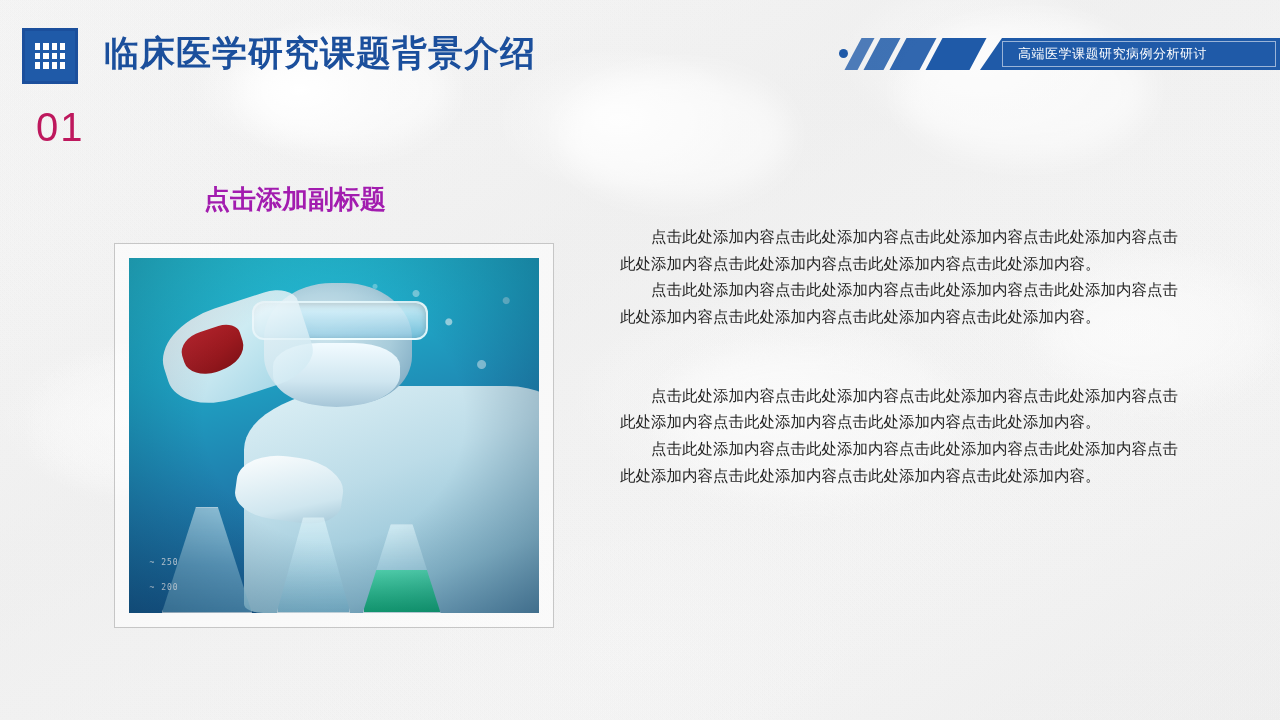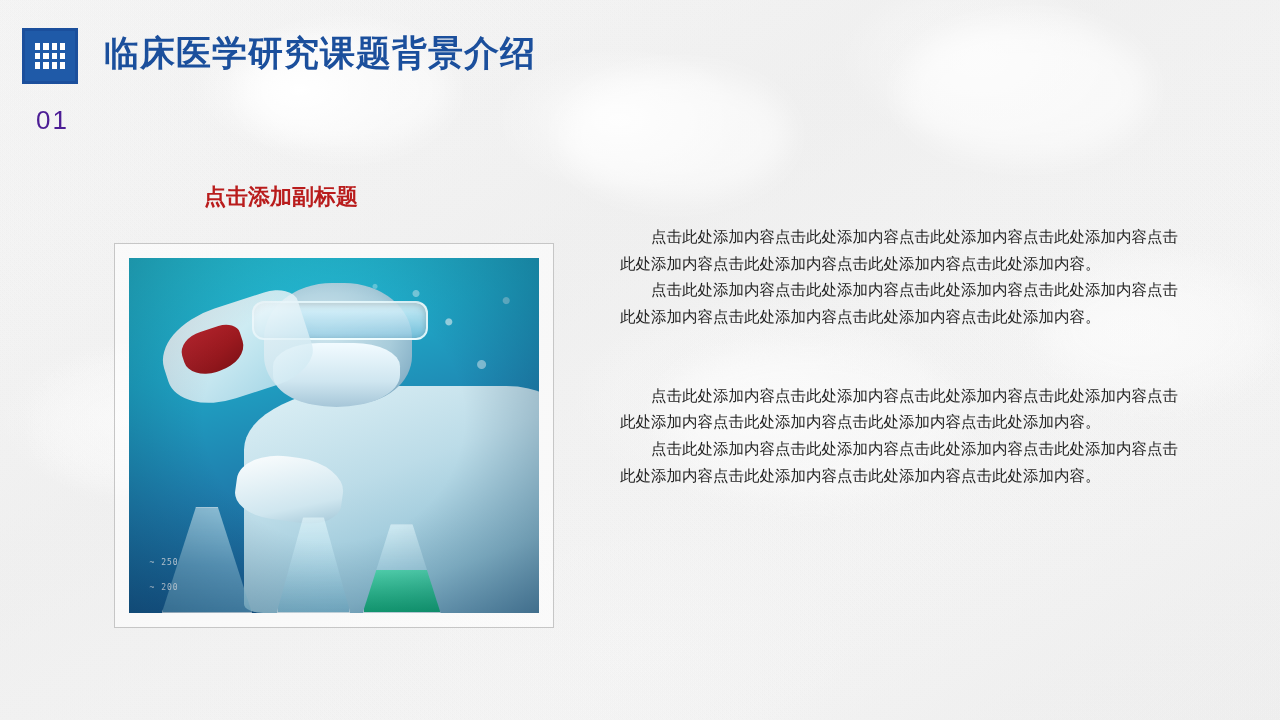--- a/index.html
+++ b/index.html
@@ -57,21 +57,21 @@
     position: absolute; left: 104px; top: 30px;
     font-size: 35px; font-weight: bold;
     color: #1b4f9c;
     letter-spacing: 1px;
     font-family: "DejaVu Sans", "Liberation Sans", sans-serif;
     white-space: nowrap;
   }
 
   .section-number {
     position: absolute; left: 36px; top: 105px;
-    font-size: 26px; color: #4c1d95;
+    font-size: 40px; color: #be185d;
     font-family: "Liberation Sans", sans-serif;
     letter-spacing: 2px;
   }
 
   
   .ribbon { position: absolute; right: 0; top: 38px; height: 34px; width: 530px; }
   .ribbon-bar {
     position: absolute; right: 0; top: 0;
     width: 300px; height: 32px;
     background: #1f5aa8;
@@ -99,21 +99,21 @@
   .s4 { right: 414px; width: 13px; opacity: .78; }
   .ribbon-dot {
     position: absolute; right: 432px; top: 11px;
     width: 9px; height: 9px; border-radius: 50%;
     background: #1f5aa8;
   }
 
   
   .subtitle {
     position: absolute; left: 204px; top: 182px;
-    font-size: 22px; font-weight: bold; color: #b91c1c;
+    font-size: 26px; font-weight: bold; color: #a21caf;
     font-family: "DejaVu Sans", "Liberation Sans", sans-serif;
   }
 
   .photo-frame {
     position: absolute; left: 114px; top: 243px;
     width: 440px; height: 385px;
     background: rgba(255,255,255,0.55);
     border: 1px solid #c6c6c6;
     padding: 14px;
   }
@@ -251,20 +251,28 @@
       <i></i>
         <i></i>
         <i></i>
         <i></i>
     </div>
   </div>
 
   <div class="page-title">临床医学研究课题背景介绍</div>
   <div class="section-number">01</div>
 
+  <div class="ribbon">
+    <span class="ribbon-dot"></span>
+    <span class="ribbon-stripe s4"></span>
+    <span class="ribbon-stripe s3"></span>
+    <span class="ribbon-stripe s2"></span>
+    <span class="ribbon-stripe s1"></span>
+    <div class="ribbon-bar">高端医学课题研究病例分析研讨</div>
+  </div>
 
 </div>
 
 <div class="subtitle">点击添加副标题</div>
 
 <div class="photo-frame">
   <div class="photo">
     <div class="ph-bg"></div>
     <div class="ph-coat"></div>
     <div class="ph-head"></div>

